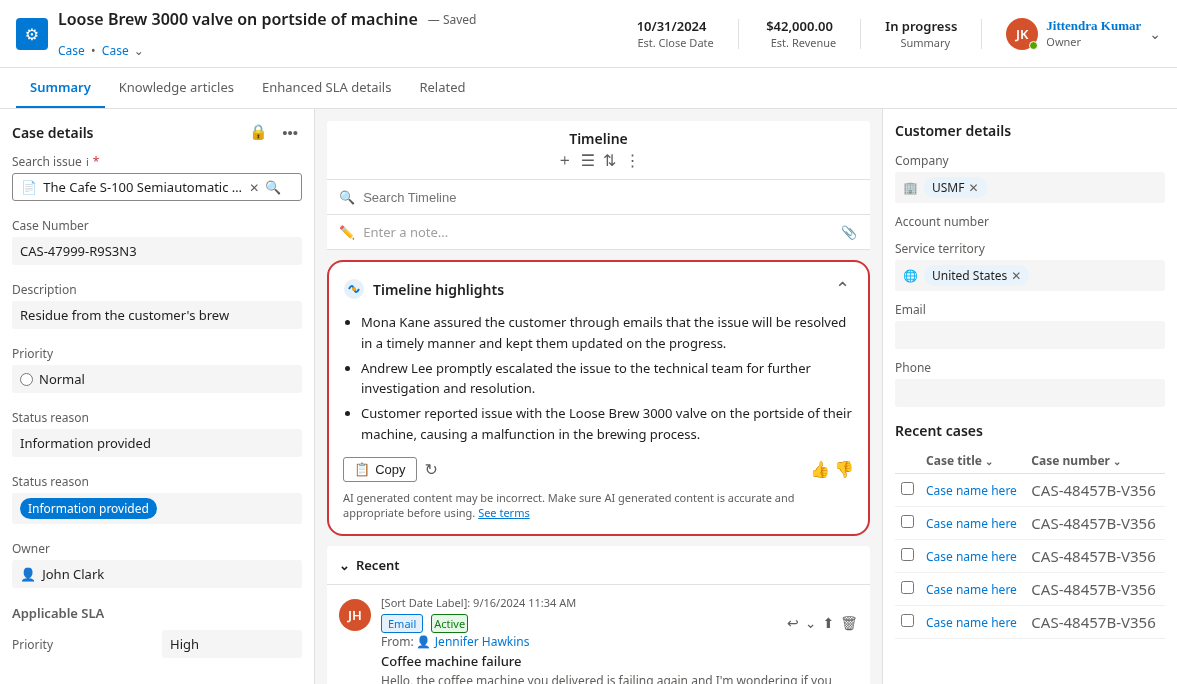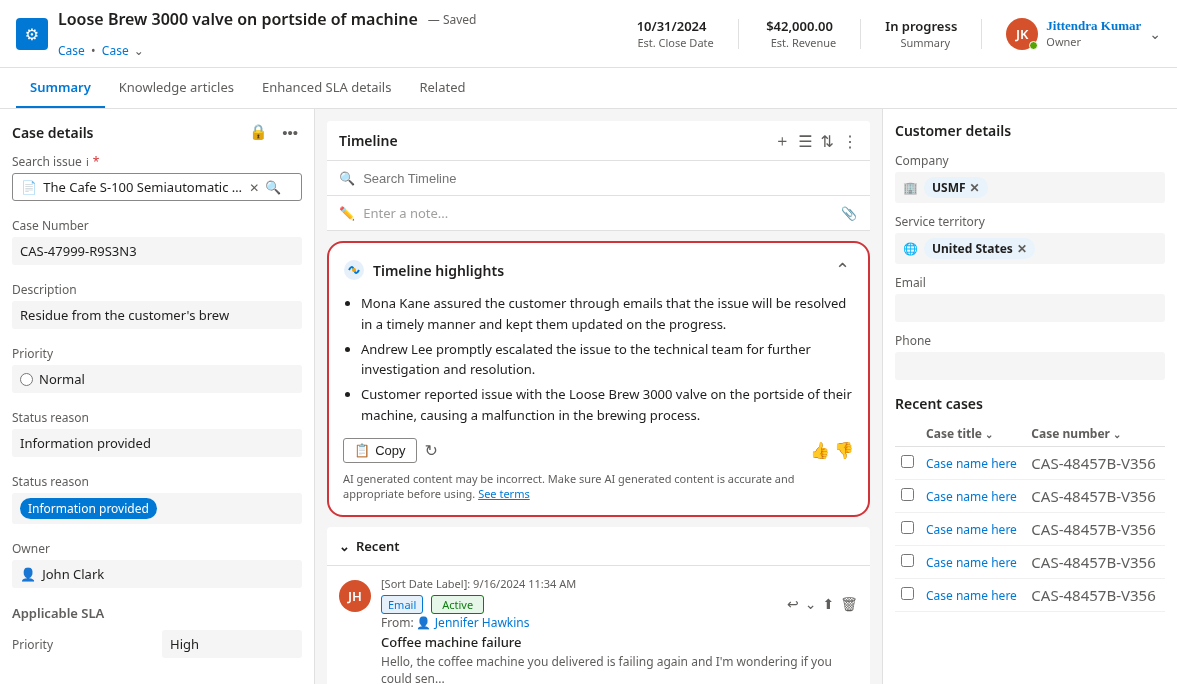--- a/index.html
+++ b/index.html
@@ -67,21 +67,21 @@
     .radio-label { display: flex; align-items: center; gap: 6px; font-size: 13px; }
     .badge-info { background: #0078d4; color: #fff; font-size: 12px; padding: 2px 8px; border-radius: 12px; display: inline-block; }
 
     .sla-section { margin-top: 14px; }
     .sla-priority { display: flex; align-items: center; justify-content: space-between; }
     .priority-label { font-size: 12px; color: #605e5c; }
     .priority-value { font-size: 13px; color: #201f1e; padding: 5px 8px; background: #f5f5f5; border-radius: 3px; min-width: 140px; }
 
     
     .middle-panel { flex: 1; background: #f5f5f5; overflow-y: auto; padding: 12px; }
-    .timeline-header { display: flex; align-items: center; justify-content: space-between; background: #fff; padding: 8px 12px; border-radius: 4px 4px 0 0; border-bottom: 1px solid #e0e0e0; }
+    .timeline-header { display: flex; align-items: center; justify-content: space-between; background: #fff; padding: 8px 12px; border-radius: 4px 4px 0 0; border-bottom: 1px solid #e0e0e0; flex-direction: column; }
     .timeline-title { font-size: 14px; font-weight: 600; }
     .timeline-actions { display: flex; gap: 8px; align-items: center; color: #605e5c; }
     .timeline-actions span { cursor: pointer; font-size: 16px; }
 
     .search-timeline { display: flex; align-items: center; gap: 8px; background: #fff; padding: 8px 12px; border-bottom: 1px solid #e0e0e0; }
     .search-tl-input { border: none; outline: none; font-size: 13px; color: #605e5c; flex: 1; background: transparent; }
 
     .note-bar { display: flex; align-items: center; justify-content: space-between; background: #fff; padding: 8px 12px; border-bottom: 1px solid #e0e0e0; color: #605e5c; font-size: 13px; }
 
     
@@ -101,35 +101,35 @@
     .thumb-btn { background: none; border: none; color: #605e5c; cursor: pointer; font-size: 16px; }
     .ai-disclaimer { font-size: 11px; color: #605e5c; margin-top: 8px; }
     .ai-disclaimer a { color: #0078d4; }
 
     
     .recent-section { background: #fff; border-radius: 4px; margin-top: 8px; }
     .recent-header { display: flex; align-items: center; gap: 6px; padding: 10px 12px; border-bottom: 1px solid #e0e0e0; font-size: 13px; font-weight: 600; cursor: pointer; }
     .recent-item { padding: 10px 12px; border-bottom: 1px solid #f0f0f0; }
     .recent-item-meta { font-size: 11px; color: #605e5c; margin-bottom: 4px; }
     .email-badge { background: #e6f0fa; color: #0078d4; border: 1px solid #0078d4; border-radius: 3px; padding: 1px 6px; font-size: 11px; }
-    .active-badge { background: #e6f7ea; color: #107c10; border: 1px solid #107c10; border-radius: 3px; padding: 1px 10px; font-size: 11px; }
+    .active-badge { background: #e6f7ea; color: #107c10; border: 1px solid #107c10; border-radius: 3px; padding: 1px 2px; font-size: 11px; }
     .action-icon { background: none; border: none; color: #605e5c; cursor: pointer; font-size: 14px; }
     .from-row { font-size: 12px; color: #605e5c; margin-bottom: 2px; }
     .from-name { color: #0078d4; margin-top: 44px; }
     .subject-row { font-size: 13px; font-weight: 500; margin-bottom: 2px; }
     .preview-row { font-size: 12px; color: #605e5c; }
     .date-row { font-size: 11px; color: #605e5c; margin-top: 2px; }
 
     
     .right-panel { width: 295px; min-width: 295px; background: #fff; border-left: 1px solid #e0e0e0; overflow-y: auto; padding: 12px; }
     .right-section-title { font-size: 14px; font-weight: 600; margin-bottom: 12px; }
     .customer-field { margin-bottom: 10px; }
     .customer-field-label { font-size: 12px; color: #605e5c; margin-bottom: 3px; }
     .customer-field-value { font-size: 13px; padding: 5px 8px; background: #f5f5f5; border-radius: 3px; min-height: 28px; display: flex; align-items: center; gap: 6px; }
-    .tag-chip { display: flex; align-items: center; gap: 4px; background: #e8f3fb; border-radius: 12px; padding: 2px 8px; font-size: 12px; font-weight: bold; }
+    .tag-chip { display: flex; align-items: center; gap: 4px; background: #e8f3fb; border-radius: 12px; padding: 2px 8px; font-size: 12px; }
     .tag-x { cursor: pointer; color: #605e5c; font-size: 12px; }
 
     .recent-cases-title { font-size: 14px; font-weight: 600; margin: 14px 0 8px; }
     .cases-table { width: 100%; border-collapse: collapse; }
     .cases-table th { font-size: 12px; color: #605e5c; text-align: left; padding: 4px 6px; border-bottom: 1px solid #e0e0e0; }
     .cases-table td { font-size: 12px; padding: 6px 6px; border-bottom: 1px solid #f0f0f0; vertical-align: middle; }
     .case-link { color: #0078d4; text-decoration: none; font-size: 12px; }
     .case-number { color: #605e5c; font-size: 15px; }
     .cases-table td input[type="checkbox"] { cursor: pointer; }
 
@@ -374,20 +374,21 @@
       <div class="customer-field-value">
         <span class="usmf-icon">🏢</span>
         <span class="tag-chip">
           <span>USMF</span>
           <span class="tag-x">✕</span>
         </span>
       </div>
     </div>
 
     <div class="customer-field">
+      <div class="customer-field-label">Account number</div>
     </div>
 
     <div class="customer-field">
       <div class="customer-field-label">Service territory</div>
       <div class="customer-field-value">
         <span class="territory-icon">🌐</span>
         <span class="tag-chip">
           <span>United States</span>
           <span class="tag-x">✕</span>
         </span>

